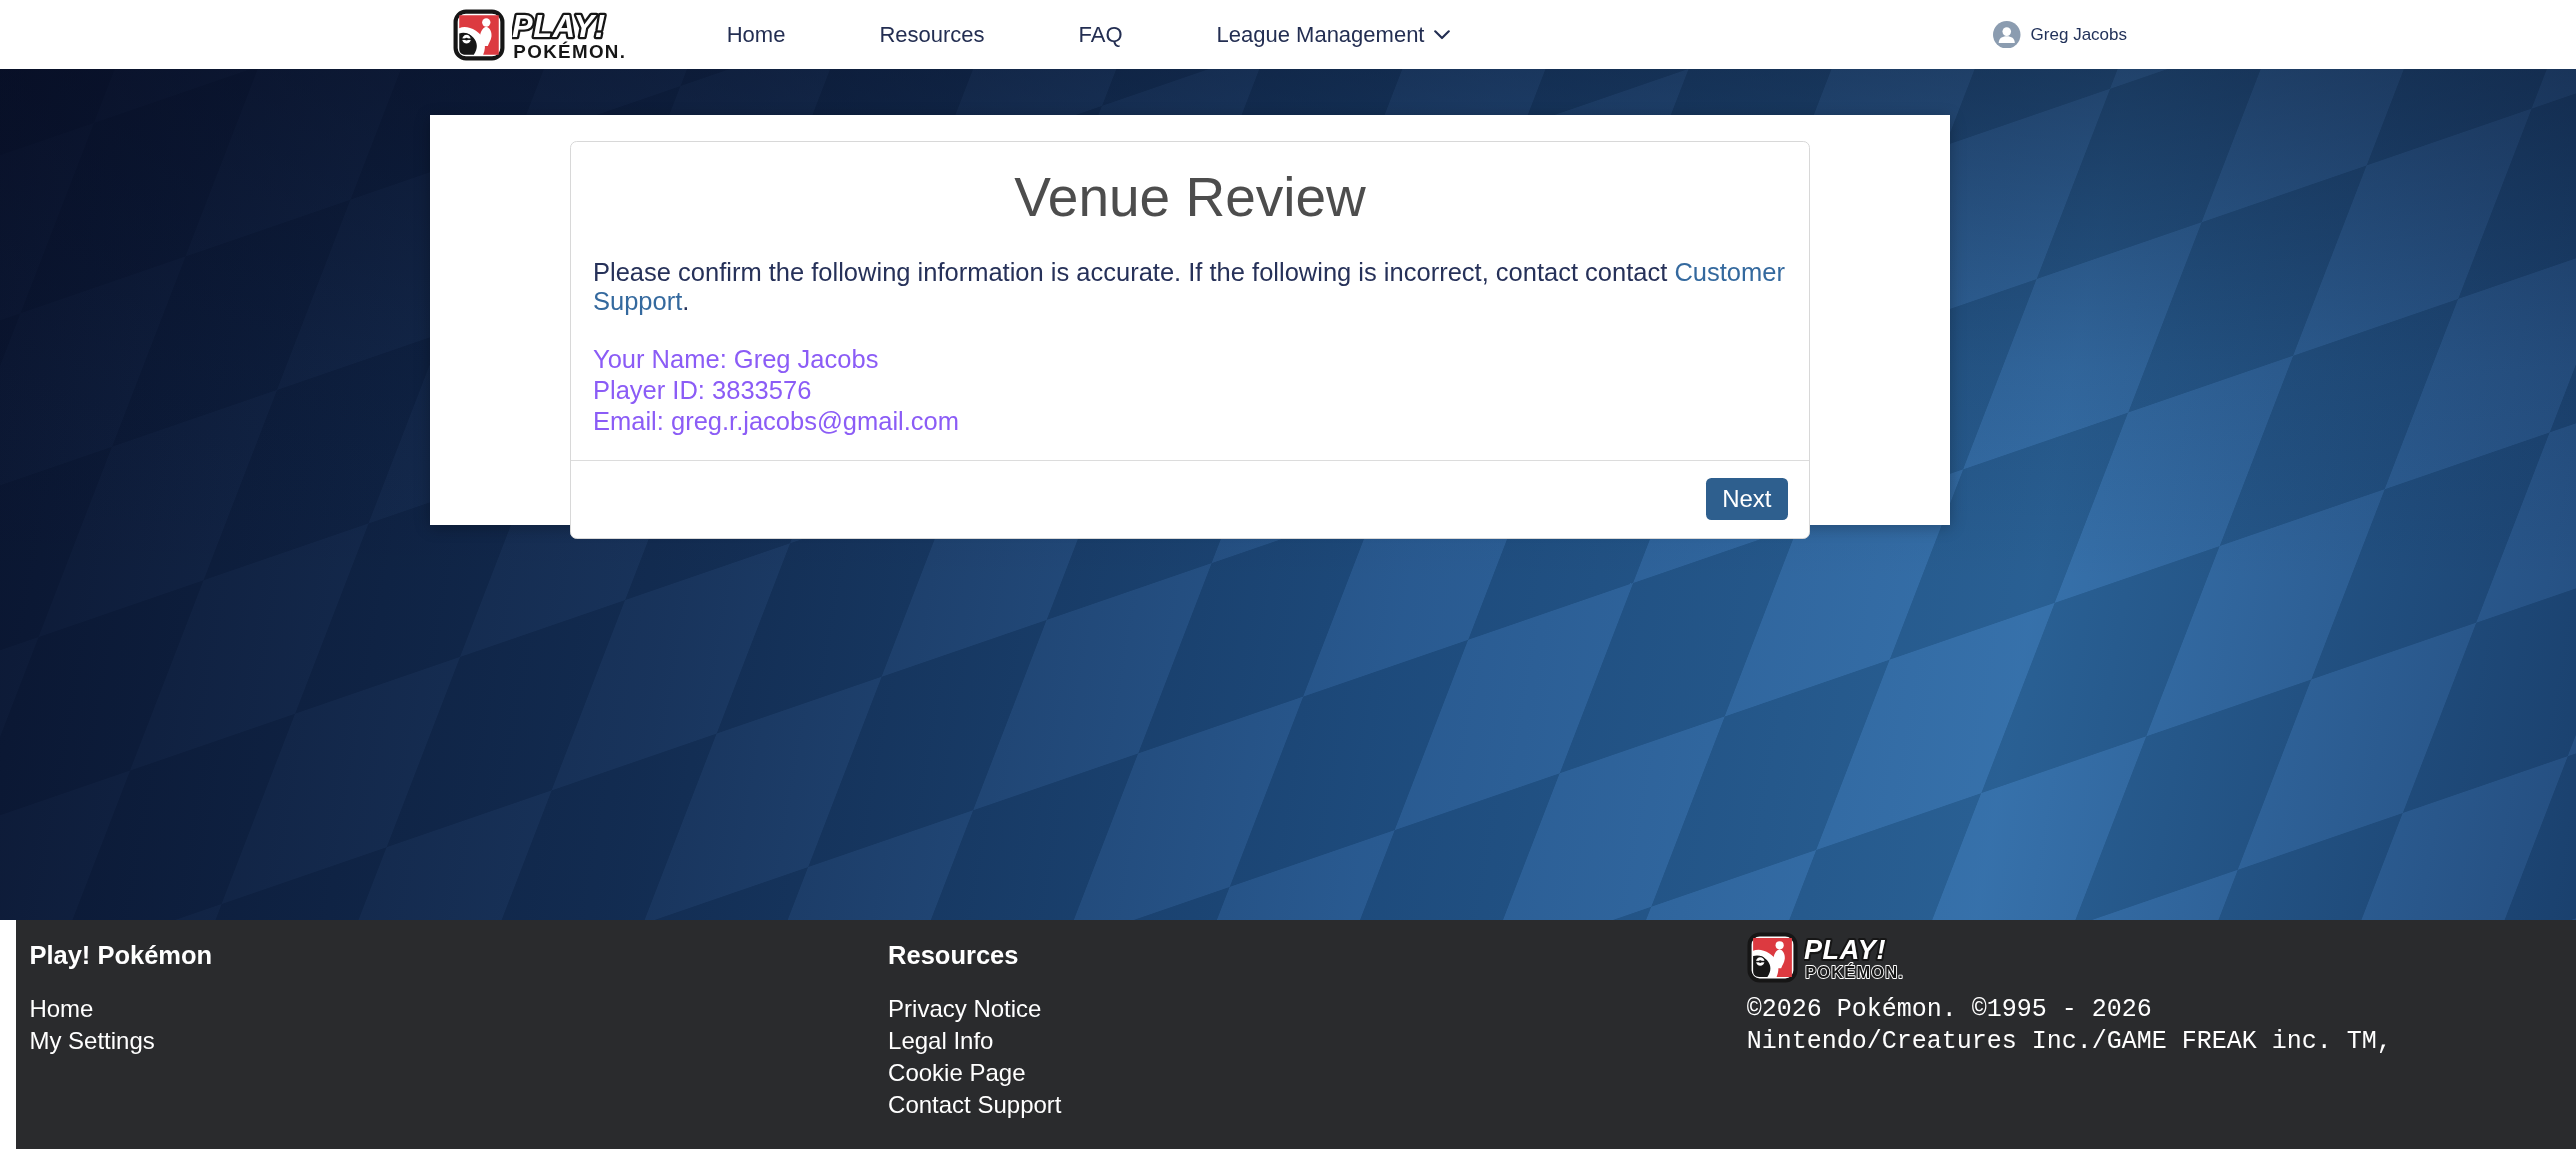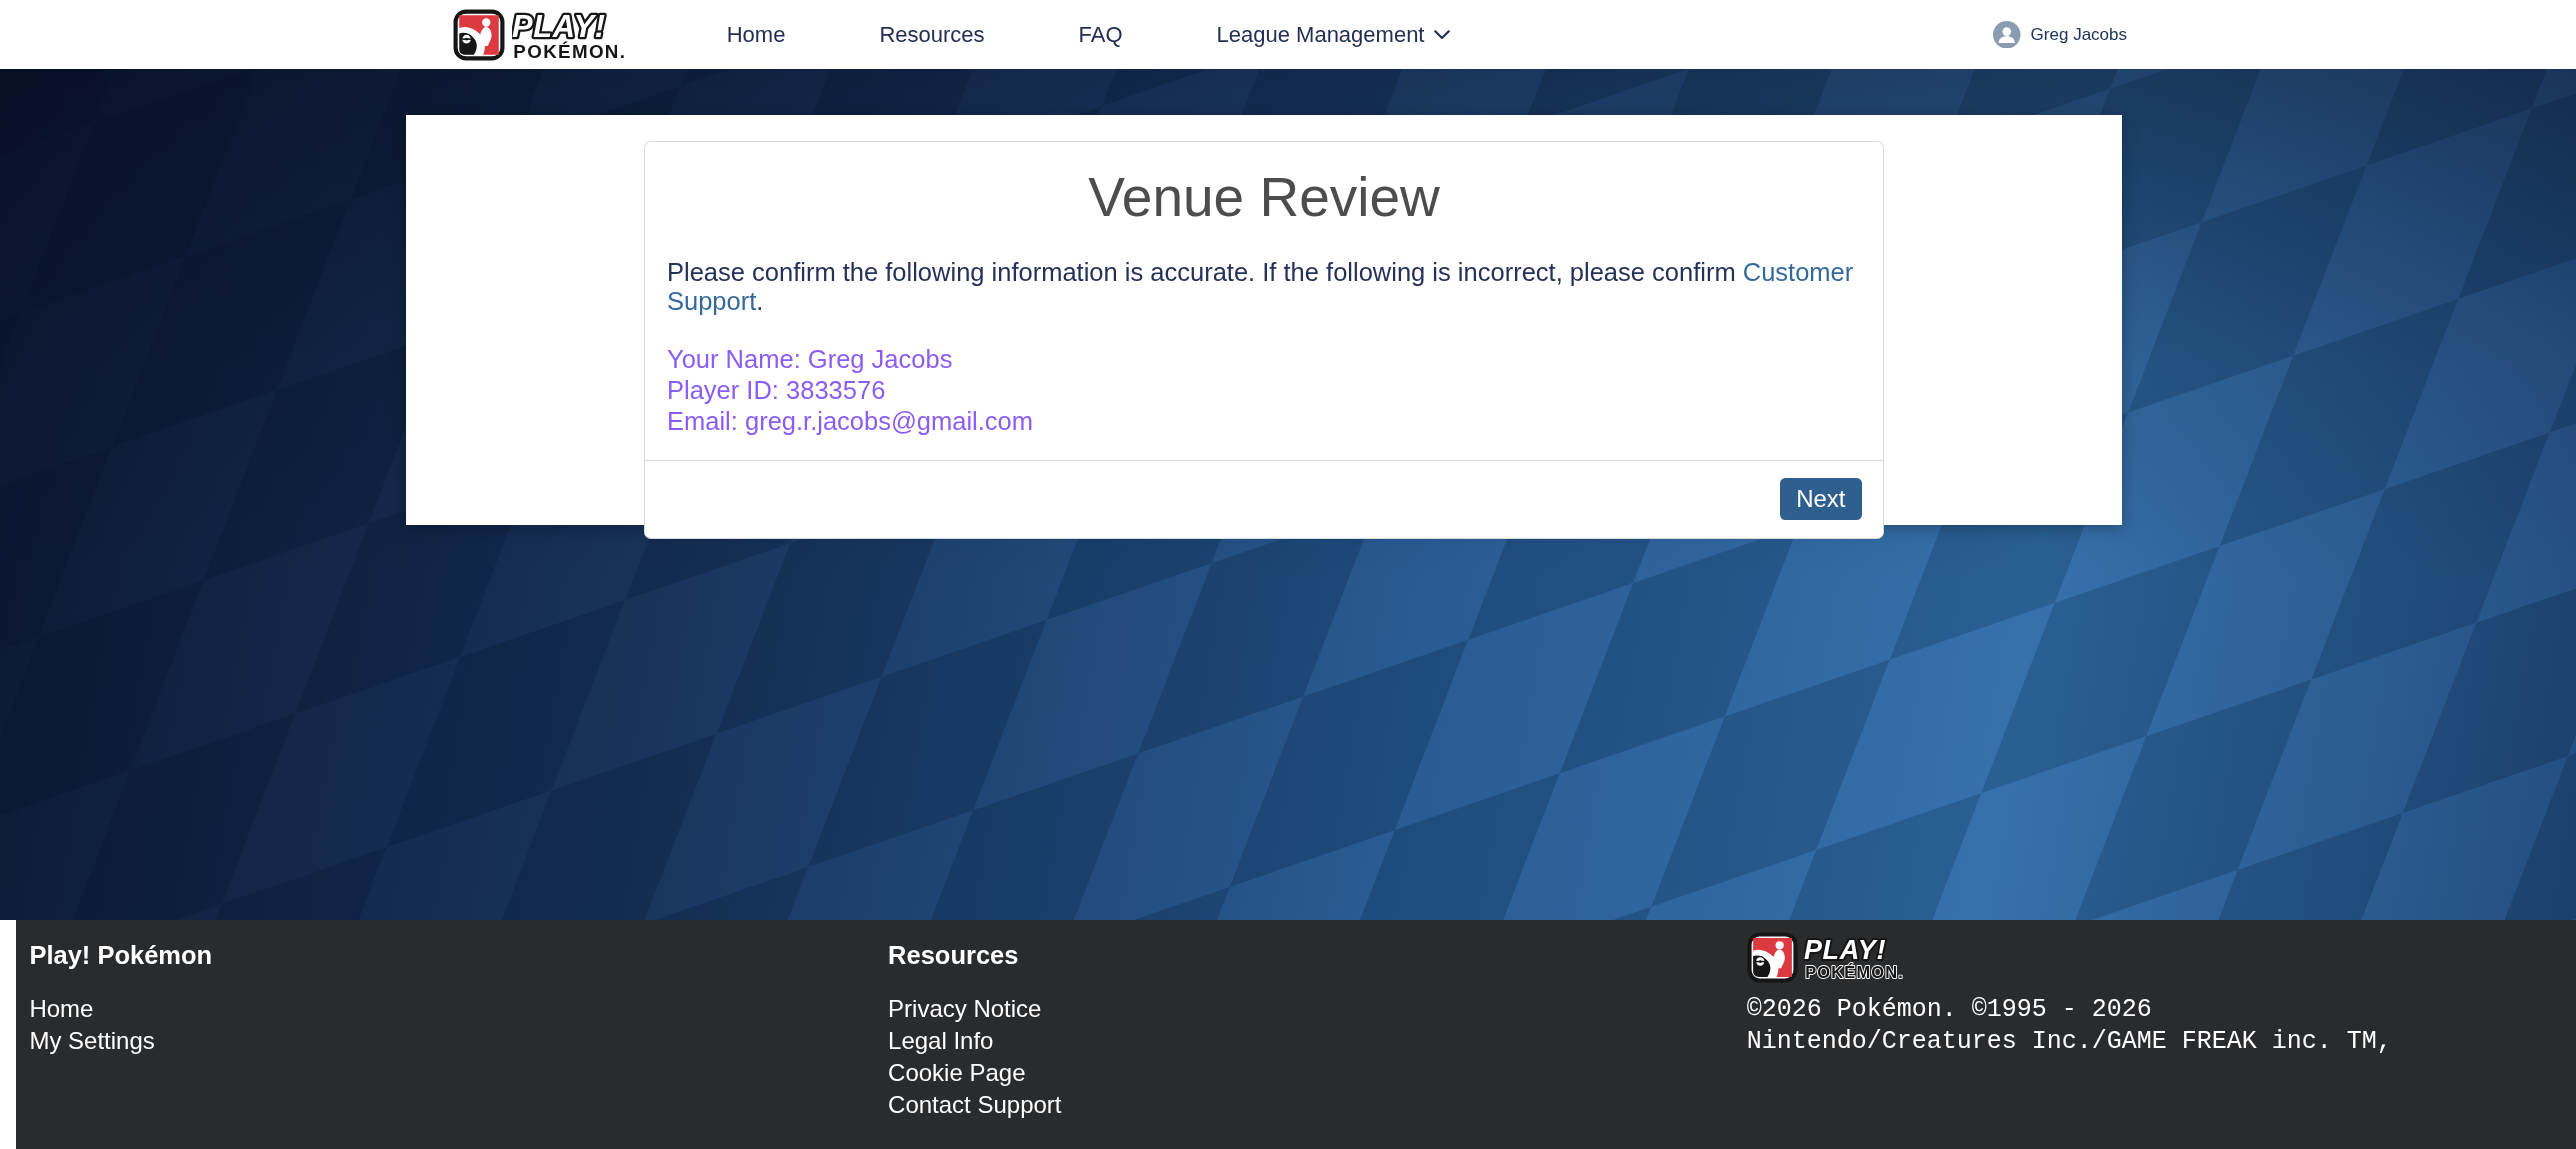--- a/index.html
+++ b/index.html
@@ -34,21 +34,21 @@
   }
   .shade {
     position:absolute; inset:0;
     background-image:
       linear-gradient(to bottom, rgba(6,10,30,0.45) 0%, rgba(6,10,30,0.12) 35%, rgba(6,10,30,0) 60%),
       linear-gradient(100deg, rgba(6,11,34,0.88) 0%, rgba(8,18,48,0.62) 28%, rgba(15,45,95,0.28) 55%, rgba(70,140,205,0.18) 78%, rgba(12,30,70,0.38) 100%);
   }
 
   
   .content-wrapper {
-    position:absolute; left:406px; top:46px; width:1716px; height:410px;
+    position:absolute; left:430px; top:46px; width:1520px; height:410px;
     background:#fff; box-shadow:0 2.7px 14.8px rgba(0,0,0,0.28);
   }
   .card {
     width:1240px; margin:25.5px auto 0; background:#fff;
     border:1.3px solid #d8d8d8; border-radius:6.7px; overflow:hidden;
   }
   .card-body { padding:13.4px 22px 23px; }
   .card-body h1 { font-size:55px; line-height:1.2; font-weight:400; color:#4d4d4d; text-align:center; margin:9.4px 0 28px; }
   .confirm { font-size:25.5px; color:#263159; margin:0 0 28px; }
   .support-link { color:#34699e; text-decoration:none; cursor:pointer; }
@@ -116,21 +116,21 @@
   </header>
 
   <div class="main-bg">
     <div class="checker"></div>
     <div class="shade"></div>
 
     <div class="content-wrapper">
       <section class="card">
         <div class="card-body">
           <h1>Venue Review</h1>
-          <p class="confirm"><span>Please confirm the following information is accurate. If the following is incorrect, please confirm </span><a class="support-link">Customer Support</a><span>.</span></p>
+          <p class="confirm"><span>Please confirm the following information is accurate. If the following is incorrect, contact contact </span><a class="support-link">Customer Support</a><span>.</span></p>
           <div class="info">
             <div class="info-line"><span>Your Name:</span> <span>Greg Jacobs</span></div>
             <div class="info-line"><span>Player ID:</span> <span>3833576</span></div>
             <div class="info-line"><span>Email:</span> <span>greg.r.jacobs@gmail.com</span></div>
           </div>
         </div>
         <div class="card-footer">
           <button class="btn-next">Next</button>
         </div>
       </section>

